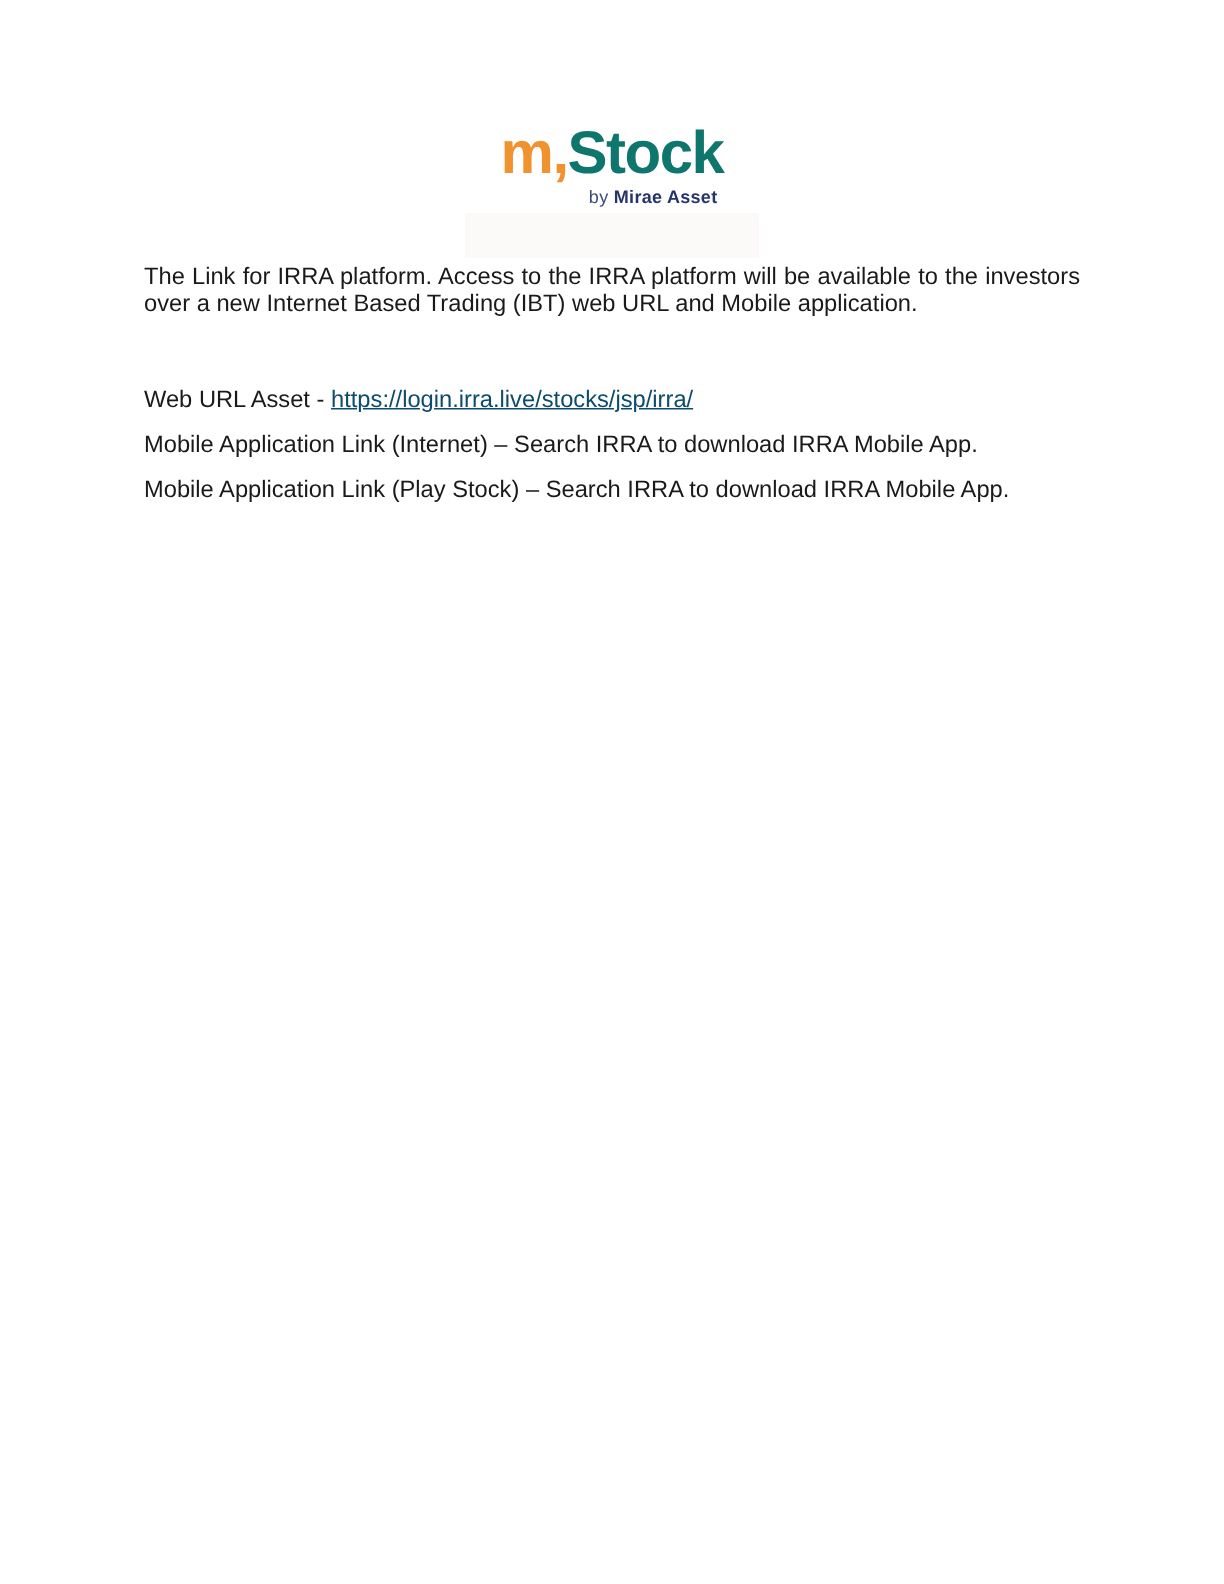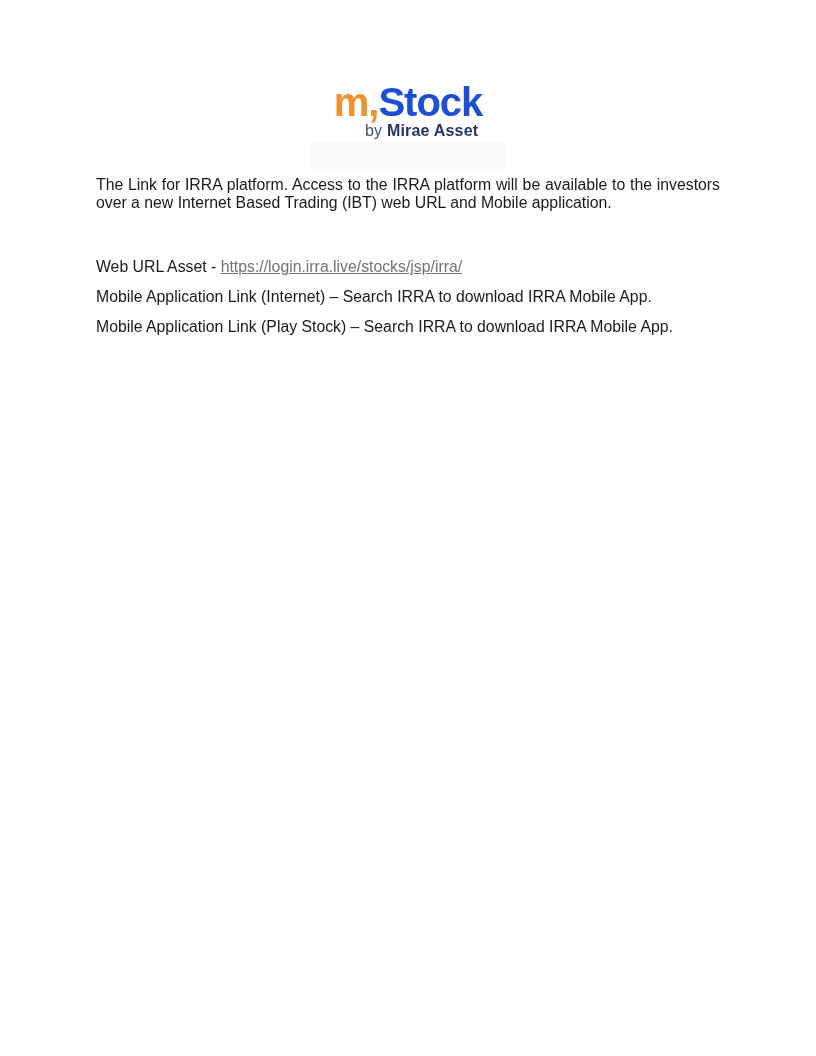--- a/index.html
+++ b/index.html
@@ -30,23 +30,23 @@
   .logo-text {
     font-size: 40px;
     line-height: 44px;
     font-weight: bold;
     letter-spacing: -1px;
     text-align: center;
     white-space: nowrap;
   }
   .logo-m    { color: #F0922E; }
   .logo-dot  { color: #F0922E; }
-  .logo-stock{ color: #1d4ed8; }
+  .logo-stock{ color: #0f766e; }
   .logo-tagline {
-    font-size: 16px;
+    font-size: 12px;
     line-height: 14px;
     font-weight: bold;
     color: #25346D;
     padding-right: 4px;
     letter-spacing: 0.2px;
   }
   .logo-tagline .by { font-weight: normal; color: #3c4c7e; }
   .logo-ghost {
     width: 196px;
     height: 30px;
@@ -62,21 +62,21 @@
   .intro {
     margin-top: 4px;
     text-align: justify;
     text-align-last: left;
   }
   .web-line  { margin-top: 46px; }
   .app-line  { margin-top: 12px; }
   .play-line { margin-top: 12px; }
   .additional-line { margin-top: 48px; }
   a.url-link {
-    color: #737373;
+    color: #0c4a6e;
     cursor: pointer;
   }
 </style>
 </head>
 <body>
 
 <div class="page">
 
   <div class="logo-block">
     <div class="logo-inner">

